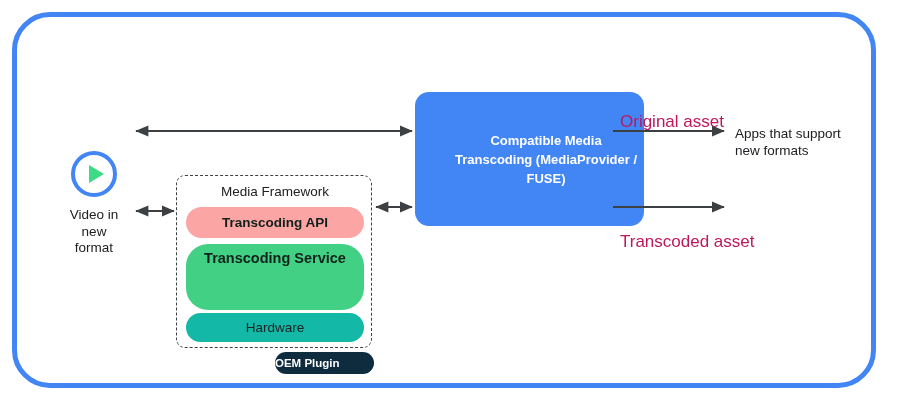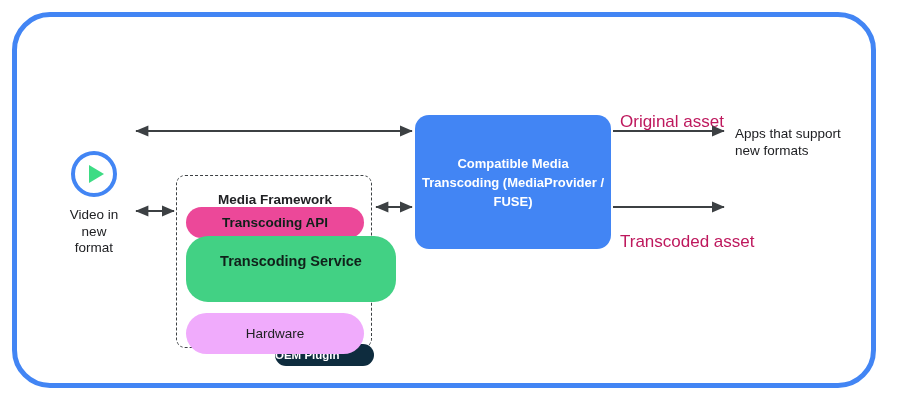--- a/index.html
+++ b/index.html
@@ -70,56 +70,55 @@
     width: 196px;
     height: 173px;
     box-sizing: border-box;
     border: 1.4px dashed #3c4043;
     border-radius: 9px;
     background: #ffffff;
   }
   #mf-title {
     position: absolute;
     left: 0;
-    top: 16px;
+    top: 8px;
     width: 196px;
     text-align: center;
     font-size: 13.5px;
     color: #202124;
-    font-weight: bold;
   }
   .pill {
     position: absolute;
     box-sizing: border-box;
     border-radius: 999px;
     display: flex;
     align-items: center;
     justify-content: center;
   }
   #pill-api {
     left: 9px;
     top: 31px;
     width: 178px;
     height: 31px;
-    background: #ec4899;
+    background: #fca5a5;
   }
   #pill-api .txt {
     font-size: 13.5px;
     font-weight: bold;
     color: #10201a;
   }
   #pill-service {
     left: 9px;
-    top: 60px;
-    width: 210px;
+    top: 68px;
+    width: 178px;
     height: 66px;
     background: #42d184;
     border-radius: 22px;
     align-items: flex-start;
-    padding-top: 17px;
+    padding-top: 6px;
   }
   #pill-service .txt {
     font-size: 14.5px;
     font-weight: bold;
     color: #10201a;
   }
   #oem-plugin {
     position: absolute;
     left: 89px;
     top: 108px;
@@ -132,41 +131,42 @@
   }
   #oem-plugin .txt {
     font-size: 11.5px;
     font-weight: bold;
     color: #ffffff;
   }
   #pill-hardware {
     left: 9px;
     top: 137px;
     width: 178px;
-    height: 41px;
-    background: #f0abfc;
+    height: 29px;
+    background: #14b8a6;
   }
   #pill-hardware .txt {
     font-size: 13.5px;
     color: #202124;
   }
 
   
   #cmt-box {
     position: absolute;
     left: 415px;
-    top: 115px;
+    top: 92px;
     width: 196px;
     height: 134px;
     background: #4285f4;
     border-radius: 14px;
     display: flex;
     align-items: center;
     justify-content: center;
     text-align: center;
+    padding-left: 33px;
   }
   #cmt-box .txt {
     font-size: 13px;
     font-weight: bold;
     color: #ffffff;
     line-height: 19px;
     padding: 0 6px;
   }
 
   

